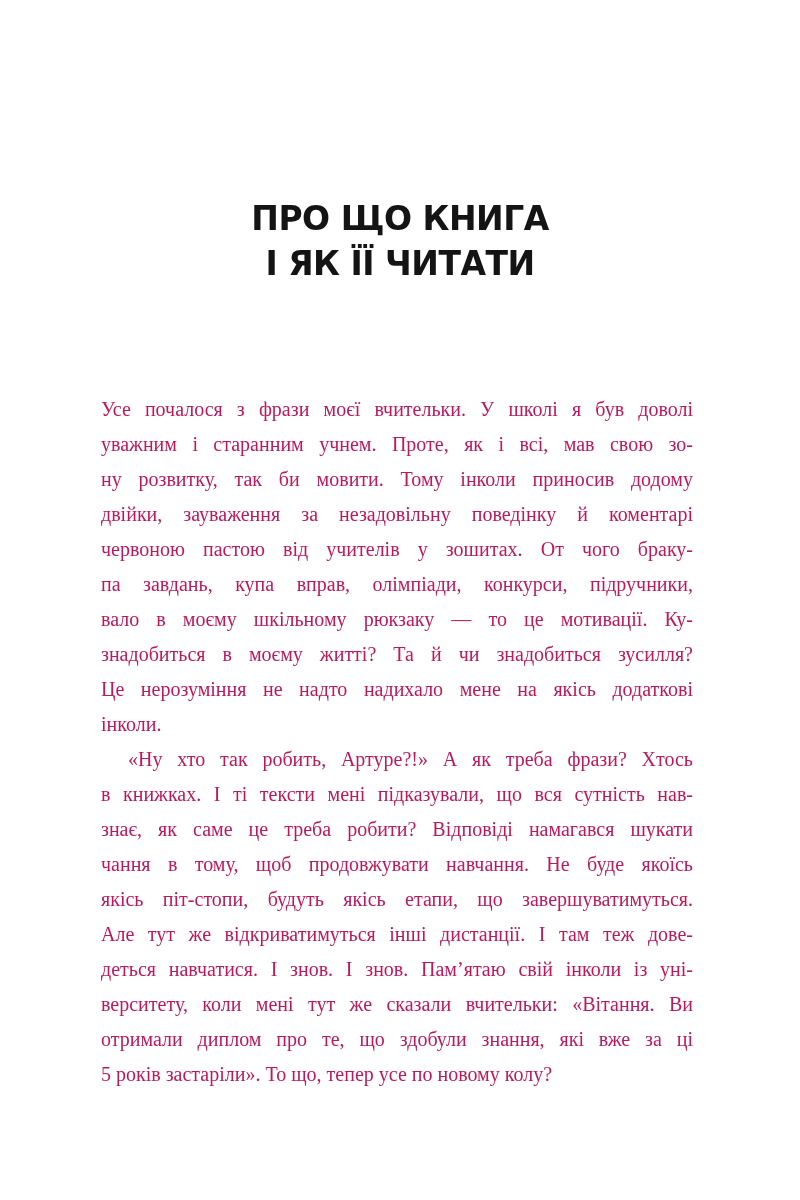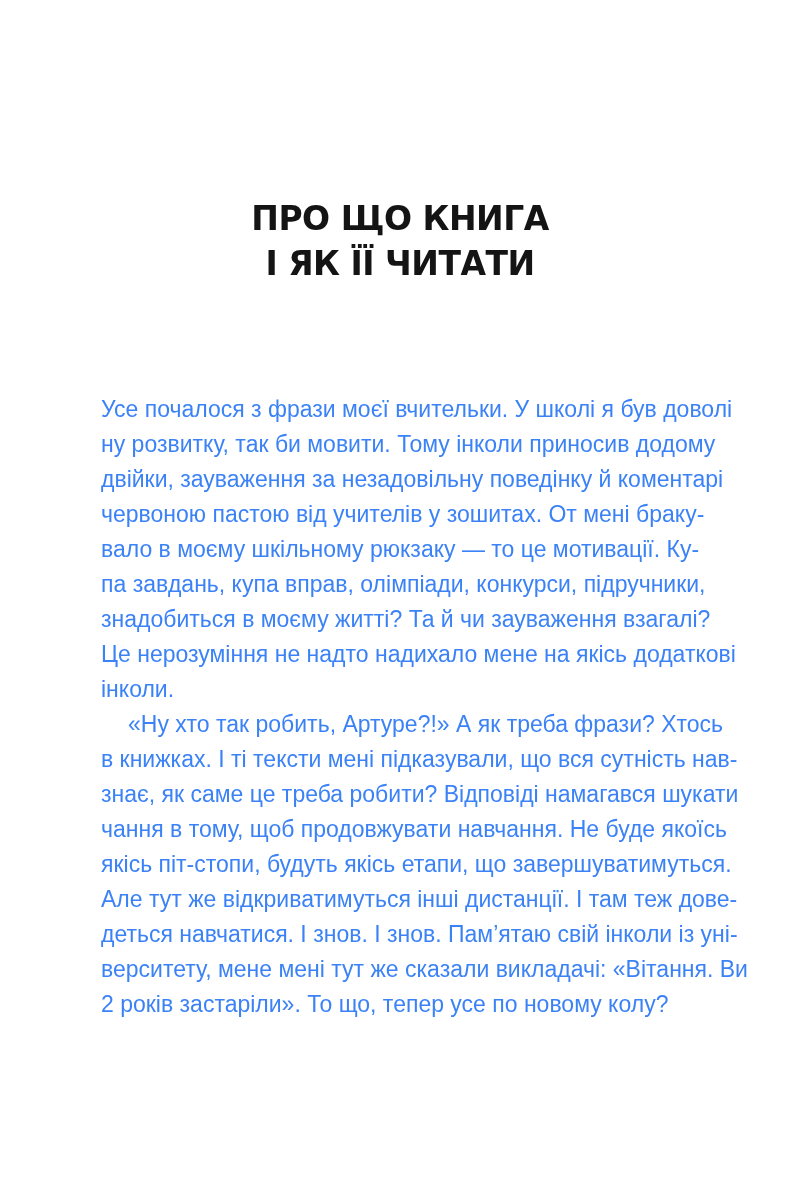--- a/index.html
+++ b/index.html
@@ -35,24 +35,24 @@
     text-transform: uppercase;
   }
   .chapter-title .title-line {
     display: block;
   }
   .body-text {
     position: absolute;
     left: 101px;
     top: 392px;
     width: 592px;
-    font-family: Liberation Sans, sans-serif;
-    font-size: 23px;
+    font-family: Liberation Serif, serif;
+    font-size: 20px;
     line-height: 35px;
-    color: #3b82f6;
+    color: #be185d;
   }
   .body-text .line {
     display: block;
     white-space: nowrap;
     text-align: justify;
     text-align-last: justify;
   }
   .body-text .line.last {
     text-align-last: left;
   }
@@ -66,35 +66,37 @@
 <div class="page">
 
   <h1 class="chapter-title" style="margin:0;">
     <span class="title-line">ПРО ЩО КНИГА</span>
     <span class="title-line">І ЯК ЇЇ ЧИТАТИ</span>
   </h1>
 
   <div class="body-text">
     <div>
       <span class="line">Усе почалося з фрази моєї вчительки. У школі я був доволі</span>
+      <span class="line">уважним і старанним учнем. Проте, як і всі, мав свою зо-</span>
       <span class="line">ну розвитку, так би мовити. Тому інколи приносив додому</span>
       <span class="line">двійки, зауваження за незадовільну поведінку й коментарі</span>
-      <span class="line">червоною пастою від учителів у зошитах. От мені браку-</span>
+      <span class="line">червоною пастою від учителів у зошитах. От чого браку-</span>
+      <span class="line">па завдань, купа вправ, олімпіади, конкурси, підручники,</span>
       <span class="line">вало в моєму шкільному рюкзаку — то це мотивації. Ку-</span>
-      <span class="line">па завдань, купа вправ, олімпіади, конкурси, підручники,</span>
-      <span class="line">знадобиться в моєму житті? Та й чи зауваження взагалі?</span>
+      <span class="line">знадобиться в моєму житті? Та й чи знадобиться зусилля?</span>
       <span class="line">Це нерозуміння не надто надихало мене на якісь додаткові</span>
       <span class="line last">інколи.</span>
     </div>
     <div>
       <span class="line indent">«Ну хто так робить, Артуре?!» А як треба фрази? Хтось</span>
       <span class="line">в книжках. І ті тексти мені підказували, що вся сутність нав-</span>
       <span class="line">знає, як саме це треба робити? Відповіді намагався шукати</span>
       <span class="line">чання в тому, щоб продовжувати навчання. Не буде якоїсь</span>
       <span class="line">якісь піт-стопи, будуть якісь етапи, що завершуватимуться.</span>
       <span class="line">Але тут же відкриватимуться інші дистанції. І там теж дове-</span>
       <span class="line">деться навчатися. І знов. І знов. Пам’ятаю свій інколи із уні-</span>
-      <span class="line">верситету, мене мені тут же сказали викладачі: «Вітання. Ви</span>
-      <span class="line last">2 років застаріли». То що, тепер усе по новому колу?</span>
+      <span class="line">верситету, коли мені тут же сказали вчительки: «Вітання. Ви</span>
+      <span class="line">отримали диплом про те, що здобули знання, які вже за ці</span>
+      <span class="line last">5 років застаріли». То що, тепер усе по новому колу?</span>
     </div>
   </div>
 
 </div>
 
 </body></html>

